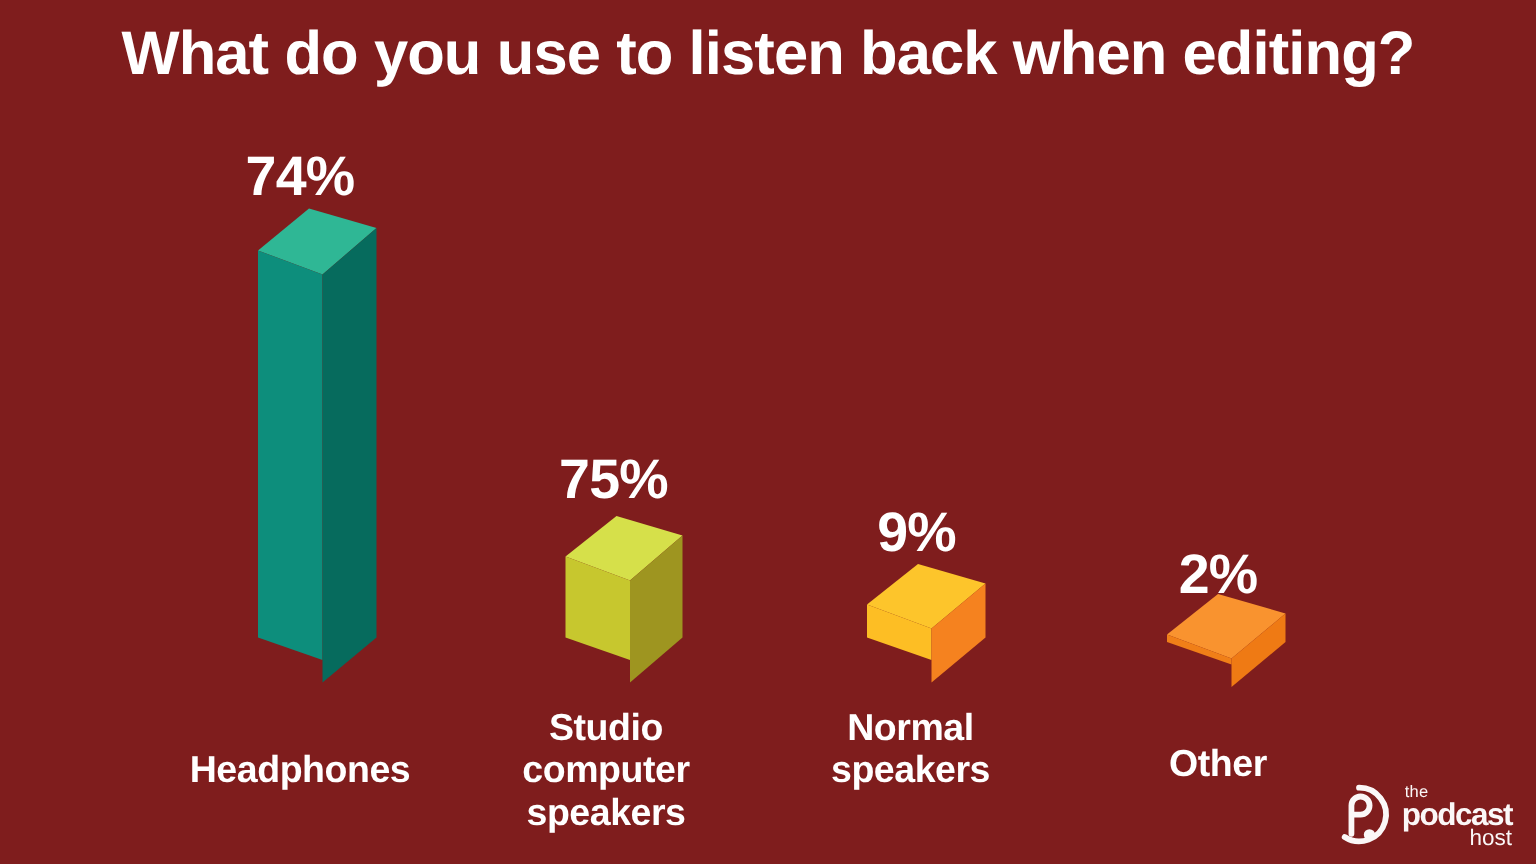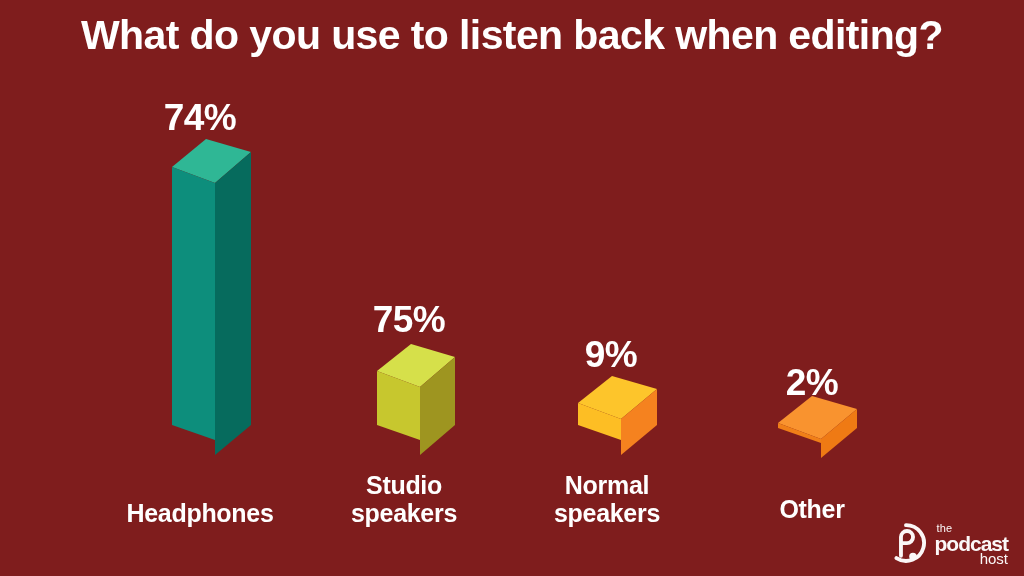--- a/index.html
+++ b/index.html
@@ -163,20 +163,21 @@
   <div class="value-label" id="v1" style="left: 200px; top: 97px;">74%</div>
   <div class="value-label" id="v2" style="left: 409px; top: 299px;">75%</div>
   <div class="value-label" id="v3" style="left: 611px; top: 334px;">9%</div>
   <div class="value-label" id="v4" style="left: 812px; top: 362px;">2%</div>
 
   <div class="cat-label" id="c1" style="left: 200px; top: 499px;">
     <div>Headphones</div>
   </div>
   <div class="cat-label" id="c2" style="left: 404px; top: 471px;">
     <div>Studio</div>
+    <div>computer</div>
     <div>speakers</div>
   </div>
   <div class="cat-label" id="c3" style="left: 607px; top: 471px;">
     <div>Normal</div>
     <div>speakers</div>
   </div>
   <div class="cat-label" id="c4" style="left: 812px; top: 471px; margin-top: 24px;">
     <div>Other</div>
   </div>
 

